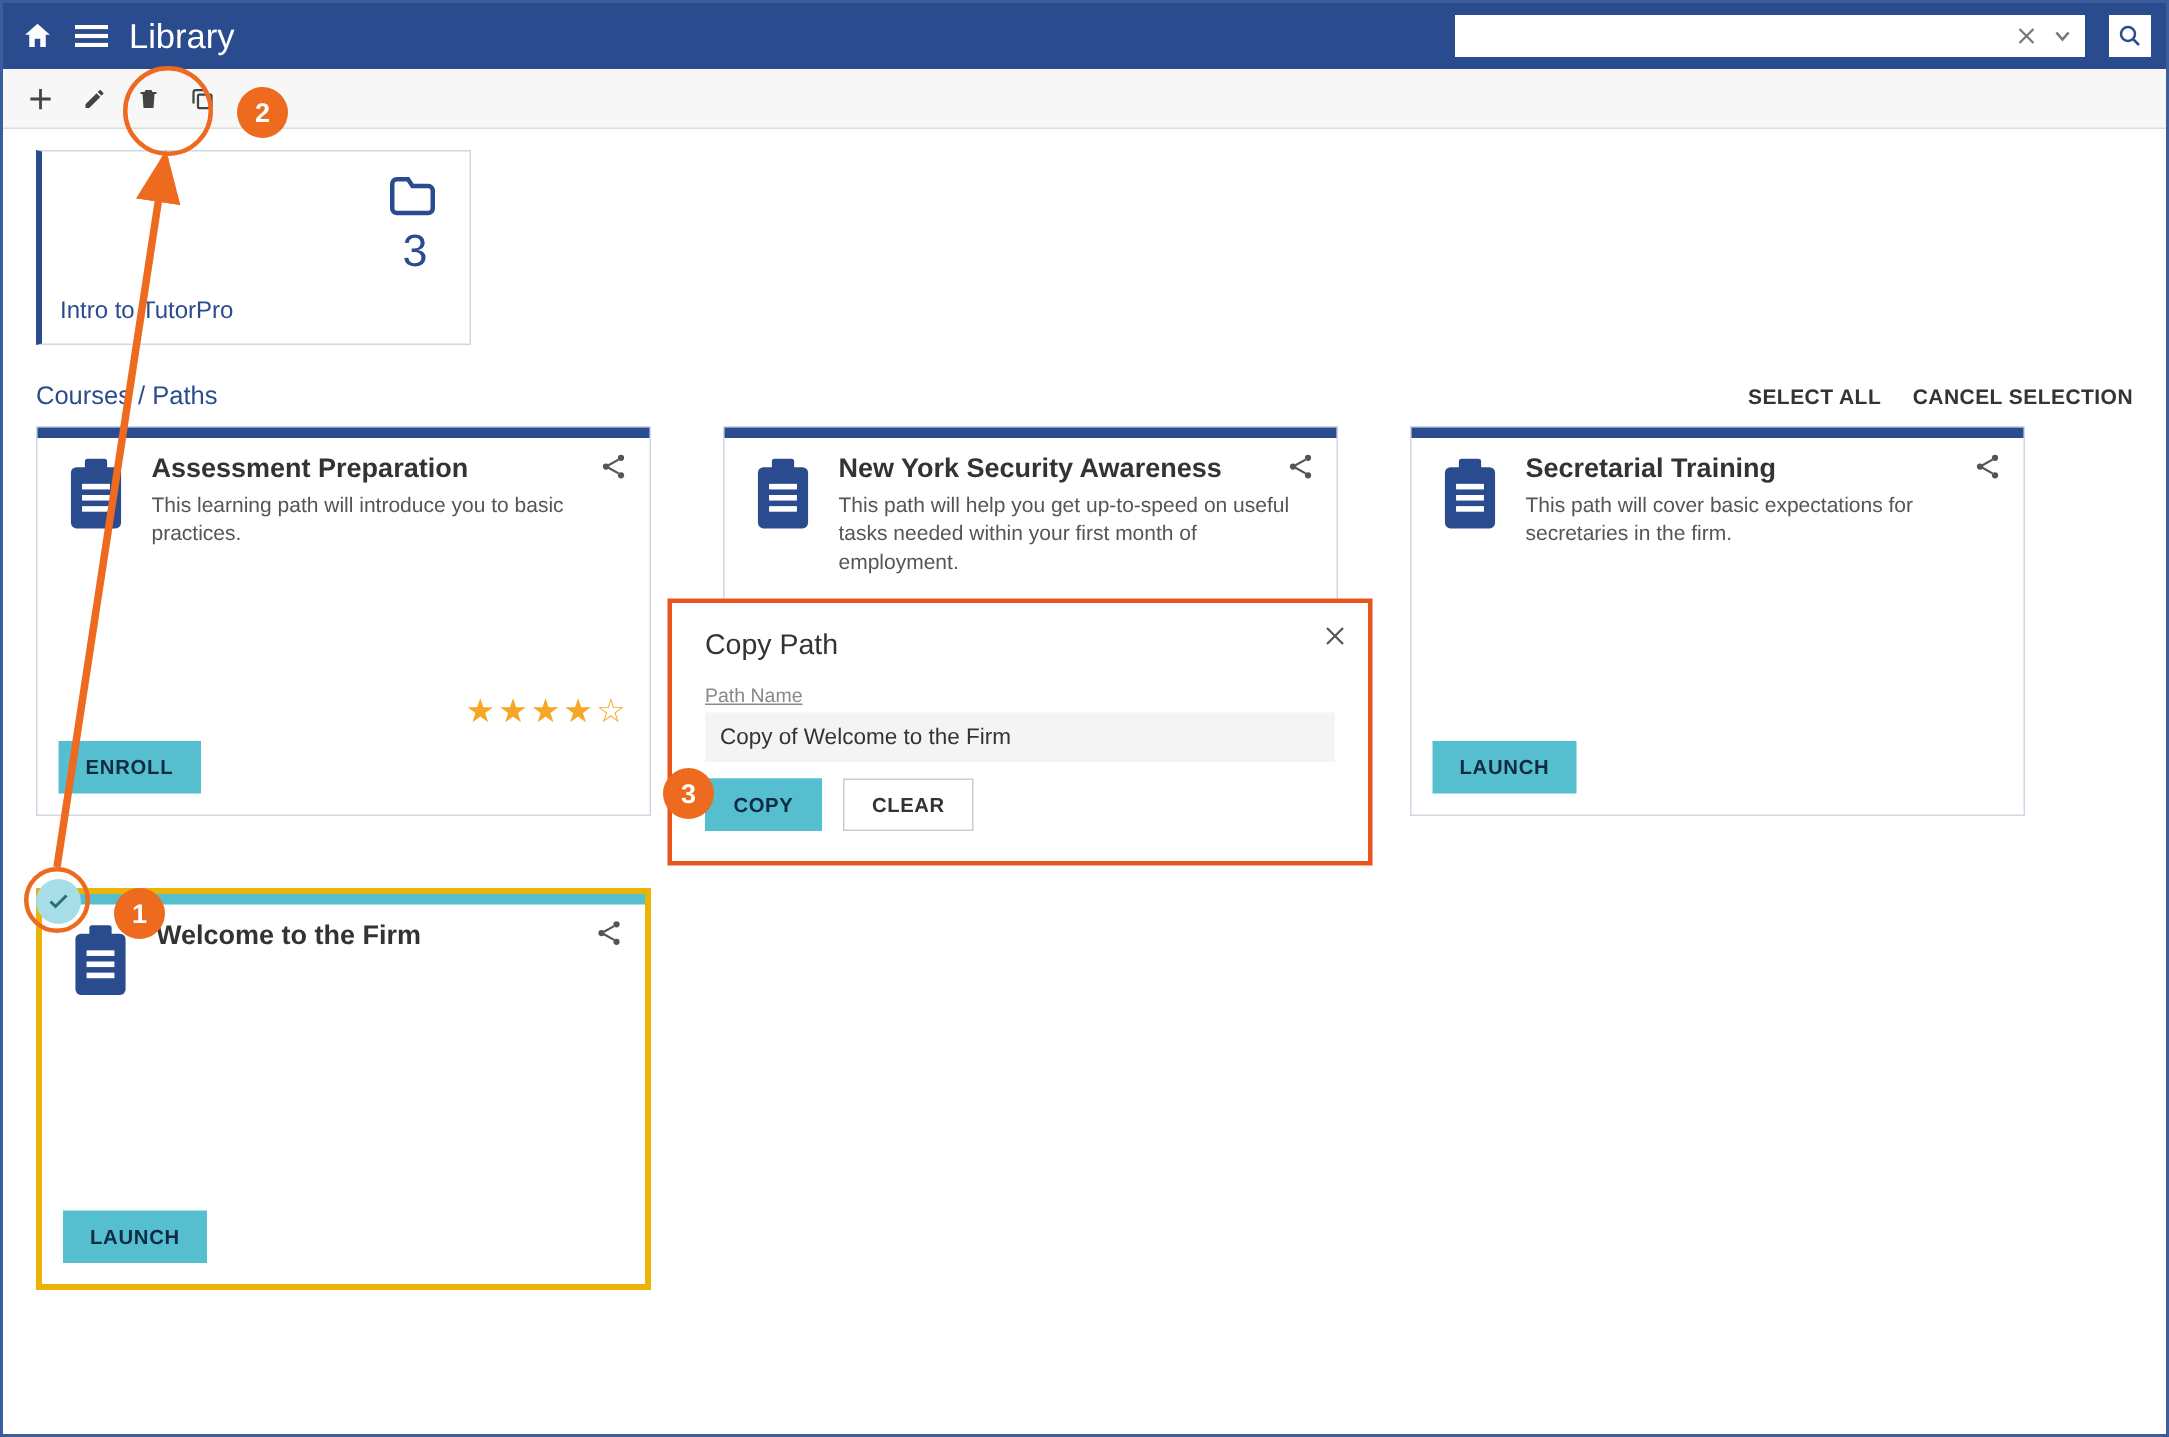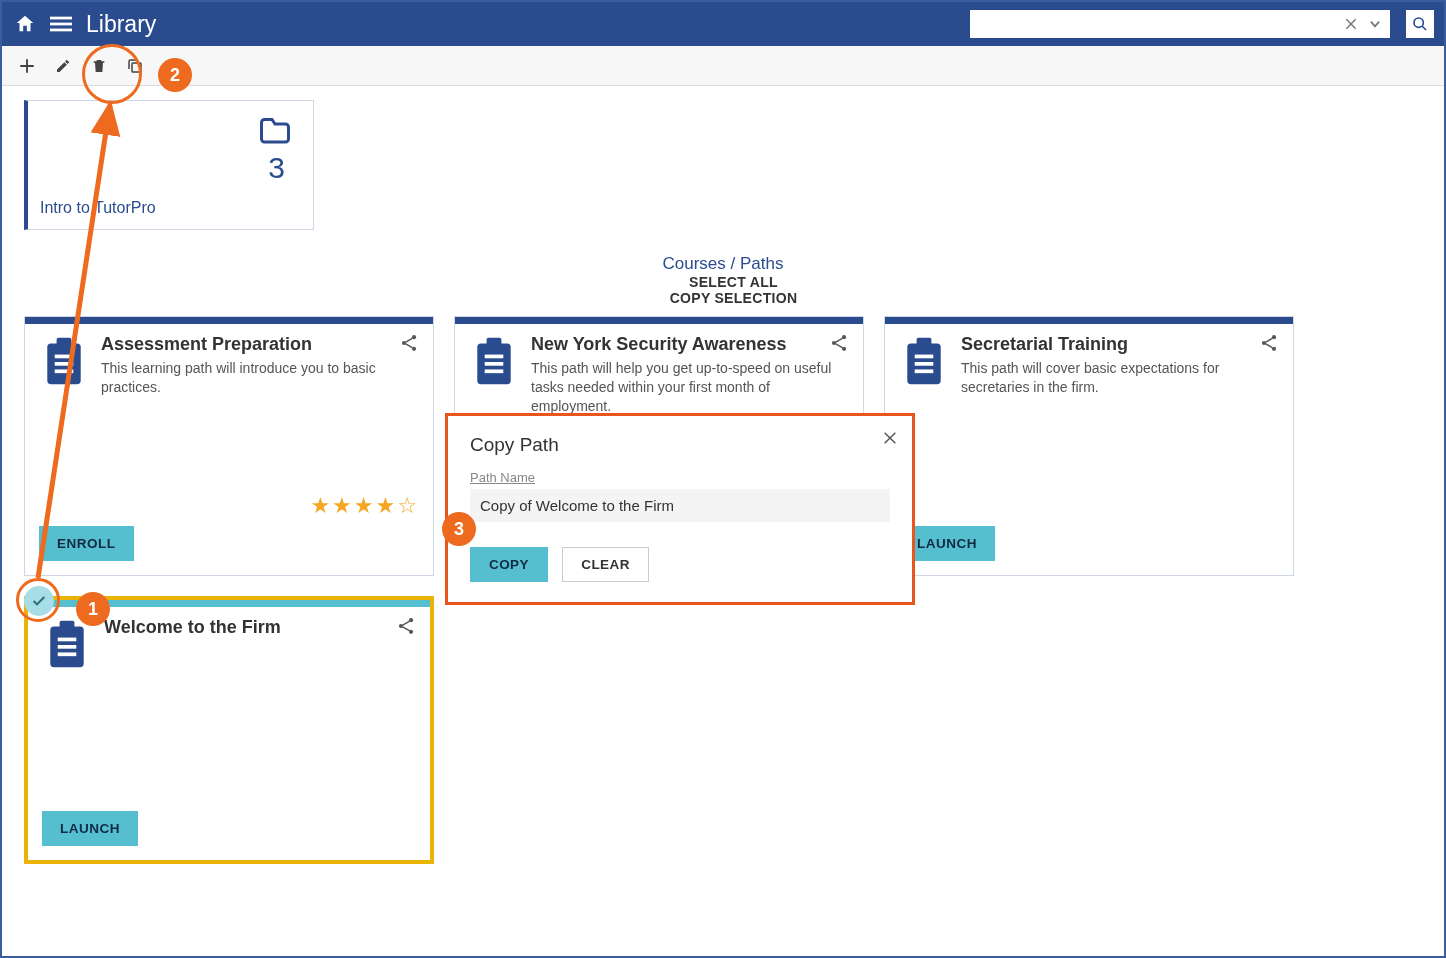--- a/index.html
+++ b/index.html
@@ -20,26 +20,26 @@
   .toolbar .tb-icon { width:22px; height:22px; display:flex; align-items:center; justify-content:center; color:#444;}
   
   
   .content { padding: 14px 22px; position: relative; }
   
   .folder-card { width: 290px; height: 130px; border:1px solid #cfd6e4; border-left:4px solid #2a4c8f; background:#fff; position:relative; padding:10px 14px;}
   .folder-card .folder-icon { position:absolute; top:14px; right:20px; color:#2a4c8f;}
   .folder-card .folder-count { position:absolute; top:50px; right:28px; color:#2a4c8f; font-size:30px; font-weight:400;}
   .folder-card .folder-title { position:absolute; bottom:12px; left:12px; color:#2a4c8f; font-size:16px;}
   
-  .section-row { display:flex; align-items:center; margin-top:24px; margin-bottom:10px;flex-direction:column;}
+  .section-row { display:flex; align-items:center; margin-top:24px; margin-bottom:10px;}
   .section-title { color:#2a4c8f; font-size:17px; }
   .section-row .spacer { flex:1;}
   .section-link { color:#333; font-size:14px; font-weight:600; margin-left:21px; letter-spacing:0.3px;}
   
-  .grid { display:flex; gap:20px; flex-wrap:wrap; }
+  .grid { display:flex; gap:48px; flex-wrap:wrap; }
   .card { width: 410px; height:260px; border:1px solid #cfd6e4; background:#fff; position:relative; display:flex; flex-direction:column;}
   .card .stripe { height:7px; background:#2a4c8f;}
   .card .card-body { padding:10px 14px 10px 14px; display:flex; gap:12px; flex:1; }
   .card .clip-icon { width:50px; height:56px; flex-shrink:0; display:flex; align-items:flex-start; justify-content:center; padding-top:2px;}
   .card .card-text { flex:1; }
   .card h3 { font-size:18px; color:#333; font-weight:600; margin-bottom:4px;}
   .card p { font-size:14px; color:#555; line-height:1.35;}
   .card .share { position:absolute; top:16px; right:14px; color:#555;}
   .card .footer { padding:10px 14px 14px 14px;}
   .card .action-btn { background:#55bfcf; border:none; color:#102a43; font-weight:700; font-size:13.5px; letter-spacing:0.5px; padding:10px 18px;text-align:right;}
@@ -47,21 +47,21 @@
   .card.selected { border:4px solid #eab308;}
   .card.selected .stripe{ background:#55bfcf;}
   
   .sel-check { position:absolute; width:30px; height:30px; border-radius:50%; background:#a7dde6; display:flex; align-items:center; justify-content:center; color:#2a6d78;}
   
   
   .dialog { position:absolute; border:3px solid #e8561e; background:#fff; width:470px; padding:18px 22px 20px 22px;}
   .dialog h2 { font-size:19px; color:#333; font-weight:400; margin-bottom:14px;}
   .dialog .close { position:absolute; top:14px; right:14px; color:#555; }
   .dialog label { font-size:13px; color:#888; display:block; margin-bottom:4px;text-decoration:underline;}
-  .dialog input.path-name { width:100%; background:#f4f4f5; border:none; padding:8px 10px; font-size:15px; color:#333; margin-bottom:25px;}
+  .dialog input.path-name { width:100%; background:#f4f4f5; border:none; padding:8px 10px; font-size:15px; color:#333; margin-bottom:11px;}
   .dialog .dlg-btn { border:1px solid #ccc; background:#fff; padding:9px 18px; font-size:13.5px; font-weight:600; letter-spacing:0.4px; color:#333;}
   .dialog .dlg-btn.primary { background:#55bfcf; border-color:#55bfcf; color:#102a43; margin-right:10px;}
   
   
   .anno-num { position:absolute; width:34px; height:34px; border-radius:50%; background:#ed6a1f; color:#fff; font-weight:700; font-size:18px; display:flex; align-items:center; justify-content:center; z-index:50;}
   .anno-circle { position:absolute; border:3px solid #ed6a1f; border-radius:50%; z-index:40;}
   
   svg { display:block; }
 </style>
 </head>
@@ -136,21 +136,21 @@
         </svg>
     </div>
     <div class="folder-count">3</div>
     <div class="folder-title">Intro to TutorPro</div>
   </div>
 
   <div class="section-row">
     <div class="section-title">Courses / Paths</div>
     <div class="spacer"></div>
     <div class="section-link">SELECT ALL</div>
-    <div class="section-link">COPY SELECTION</div>
+    <div class="section-link">CANCEL SELECTION</div>
   </div>
 
   <div class="grid">
 
     <div class="card">
       <div class="stripe"></div>
       <div class="card-body">
         <div class="clip-icon">
           <svg width="46" height="52" viewBox="0 0 24 28" fill="#2a4c8f">
               <rect x="3" y="4" width="18" height="22" rx="2"></rect>
@@ -270,21 +270,21 @@
 
   </div>
 </div>
 
 <div class="sel-check" style="left:22px; top:584px;">
   <svg width="16" height="16" viewBox="0 0 24 24" fill="none" stroke="#2a6d78" stroke-width="3">
       <path d="M4 12l5 5L20 6"></path>
     </svg>
 </div>
 
-<div class="dialog" style="left:443px; top:411px;">
+<div class="dialog" style="left:443px; top:397px;">
   <h2>Copy Path</h2>
   <div class="close">
     <svg width="16" height="16" viewBox="0 0 24 24" fill="none" stroke="#555" stroke-width="2.2">
         <path d="M4 4l16 16M20 4L4 20"></path>
       </svg>
   </div>
   <label>Path Name</label>
   <input class="path-name" value="Copy of Welcome to the Firm" style="">
   <button class="dlg-btn primary">COPY</button>
   <button class="dlg-btn">CLEAR</button>

